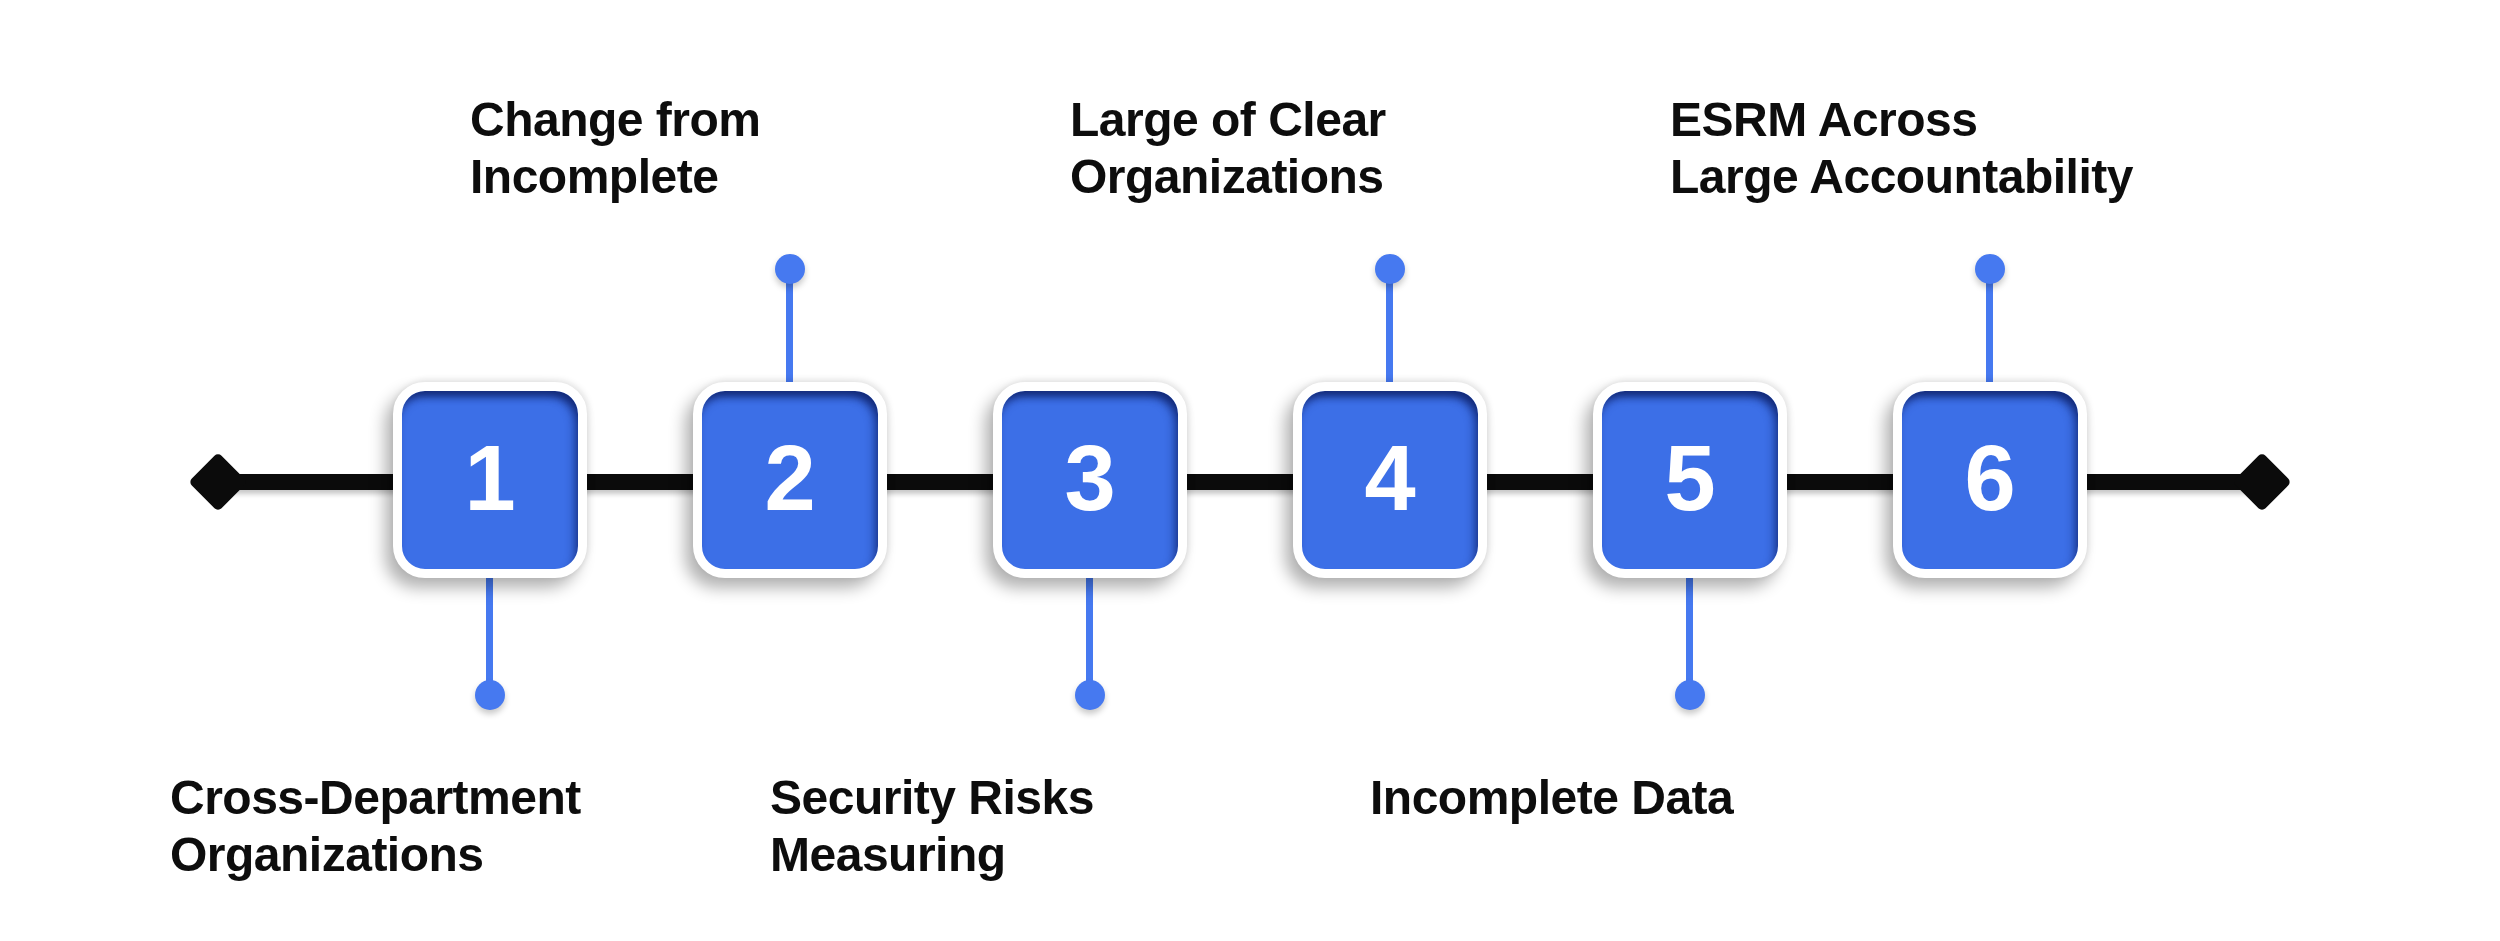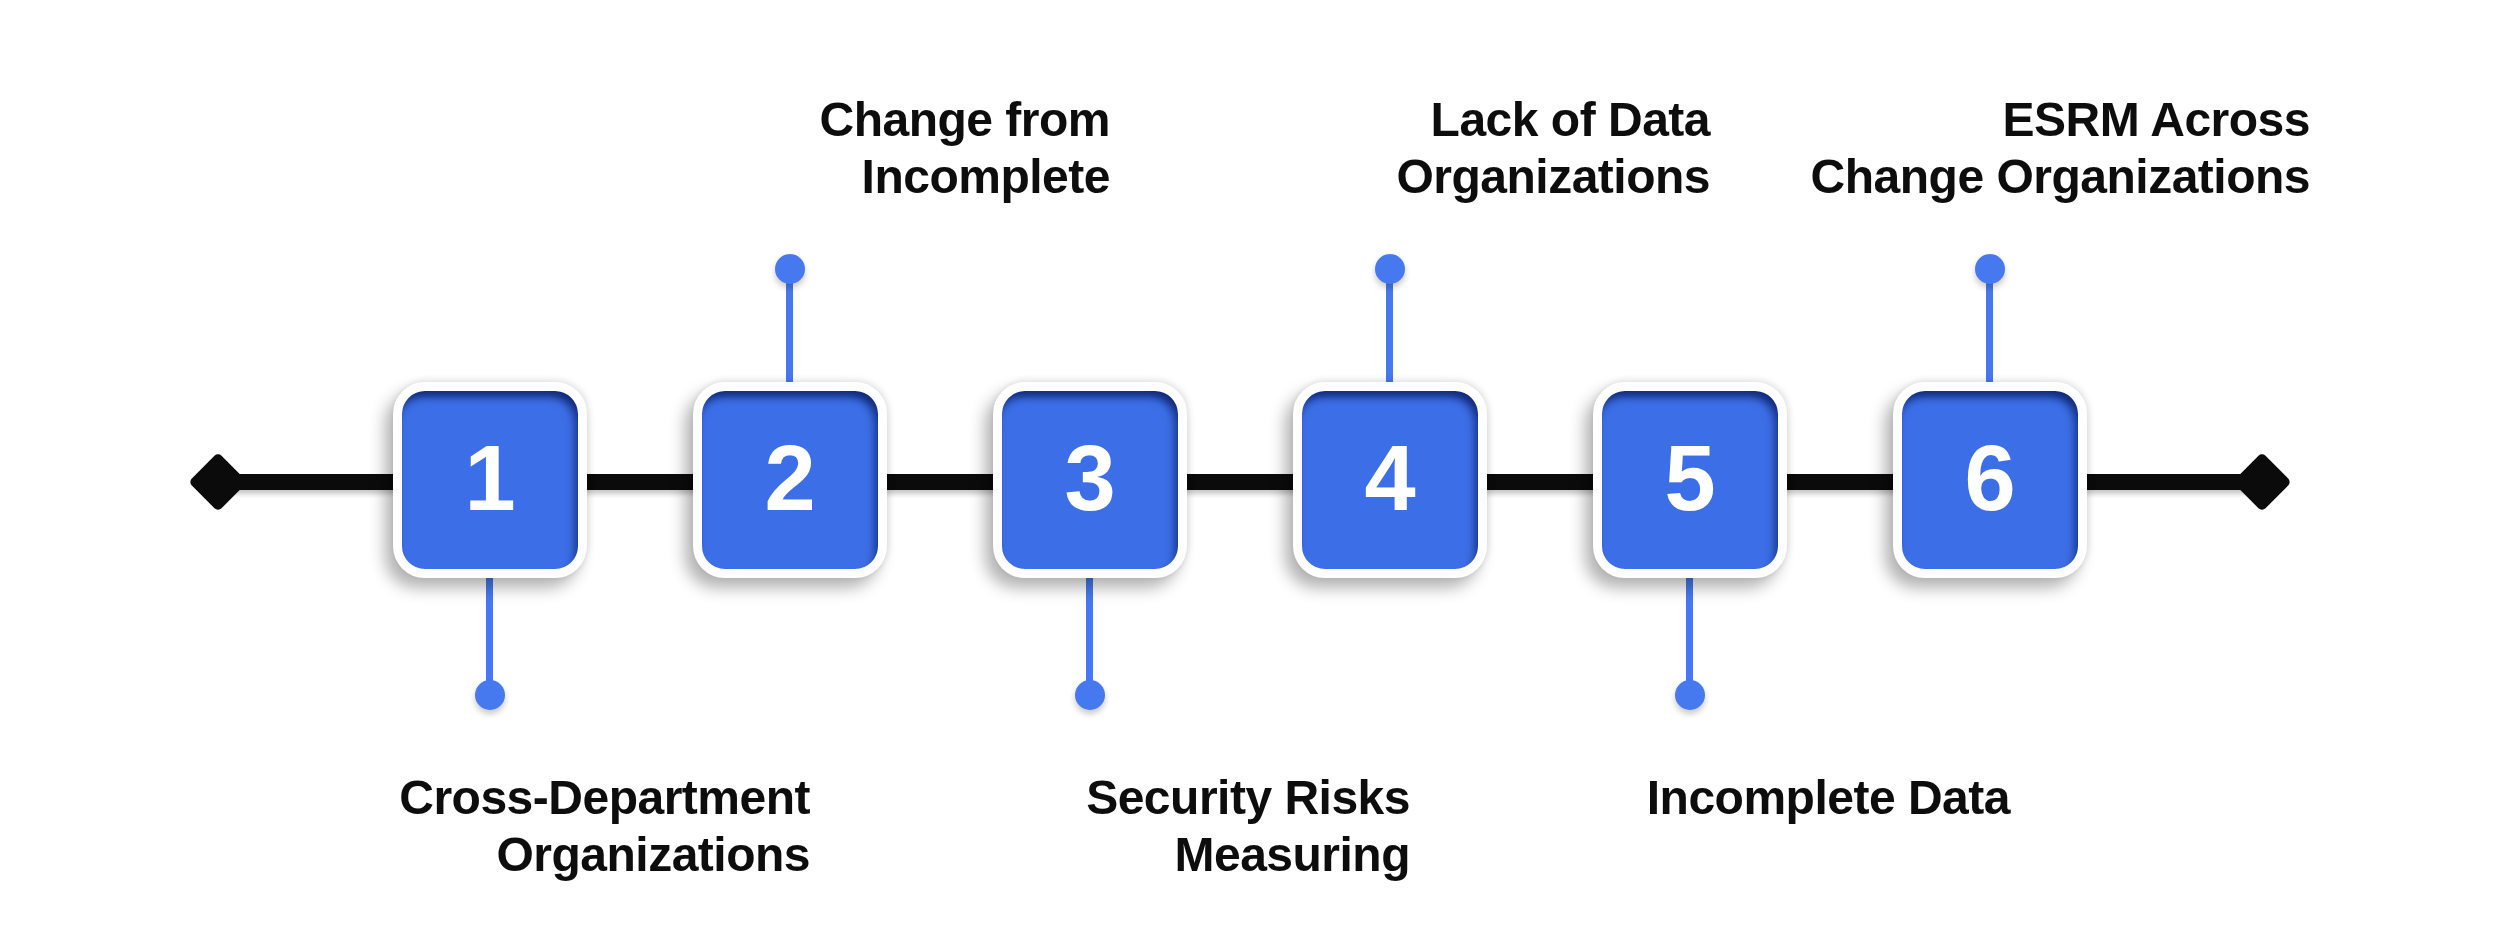--- a/index.html
+++ b/index.html
@@ -77,21 +77,21 @@
     border-radius:50%;
     background:var(--connector-blue);
     box-shadow:0 4px 6px rgba(0,0,0,0.22);
     z-index:2;
   }
   .dot.above{top:254px;}
   .dot.below{top:680px;}
   .label{
     position:absolute;
     width:640px;
-    text-align:right;
+    text-align:left;
     color:var(--label-black);
     font-size:48px;
     font-weight:bold;
     line-height:1.18;
     letter-spacing:-0.5px;
     z-index:3;
   }
   .label.above{top:92px;}
   .label.below{top:770px;}
   .label .ll{white-space:nowrap;}
@@ -134,36 +134,36 @@
     <div class="ll">Security Risks</div>
     <div class="ll">Measuring</div>
   </div>
 
   <div class="stem above" style="left:1386px"></div>
   <div class="dot above" style="left:1375px"></div>
   <div class="box" style="left:1293px">
     <span class="num">4</span>
   </div>
   <div class="label above" style="left:1070px">
-    <div class="ll">Lack of Data</div>
+    <div class="ll">Large of Clear</div>
     <div class="ll">Organizations</div>
   </div>
 
   <div class="stem below" style="left:1686px"></div>
   <div class="dot below" style="left:1675px"></div>
   <div class="box" style="left:1593px">
     <span class="num">5</span>
   </div>
   <div class="label below" style="left:1370px">
     <div class="ll">Incomplete Data</div>
   </div>
 
   <div class="stem above" style="left:1986px"></div>
   <div class="dot above" style="left:1975px"></div>
   <div class="box" style="left:1893px">
     <span class="num">6</span>
   </div>
   <div class="label above" style="left:1670px">
     <div class="ll">ESRM Across</div>
-    <div class="ll">Change Organizations</div>
+    <div class="ll">Large Accountability</div>
   </div>
 
 </div>
 
 </body></html>

